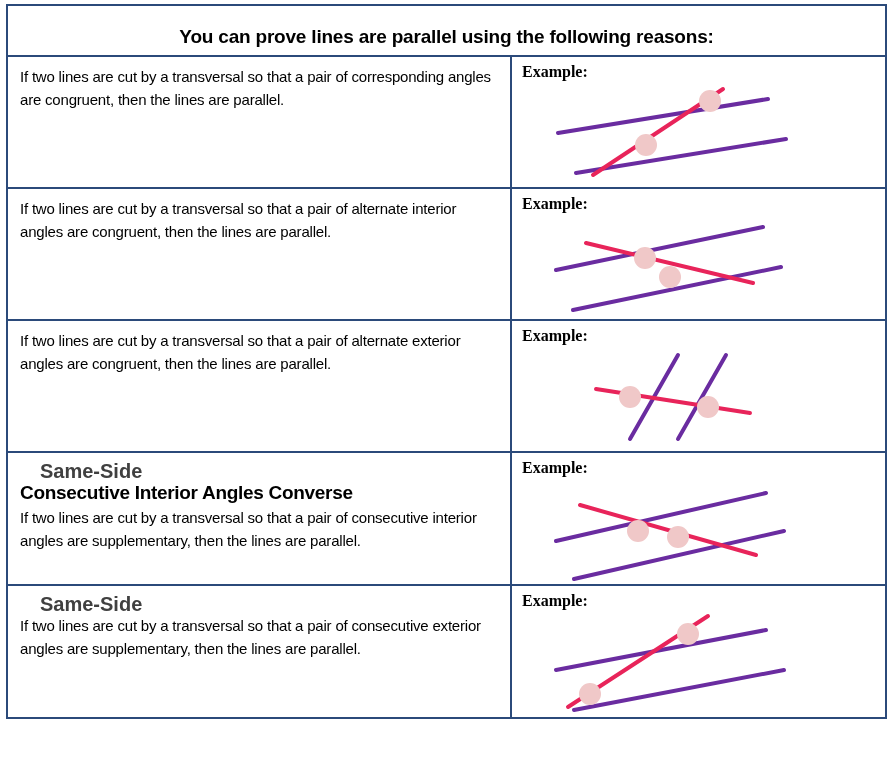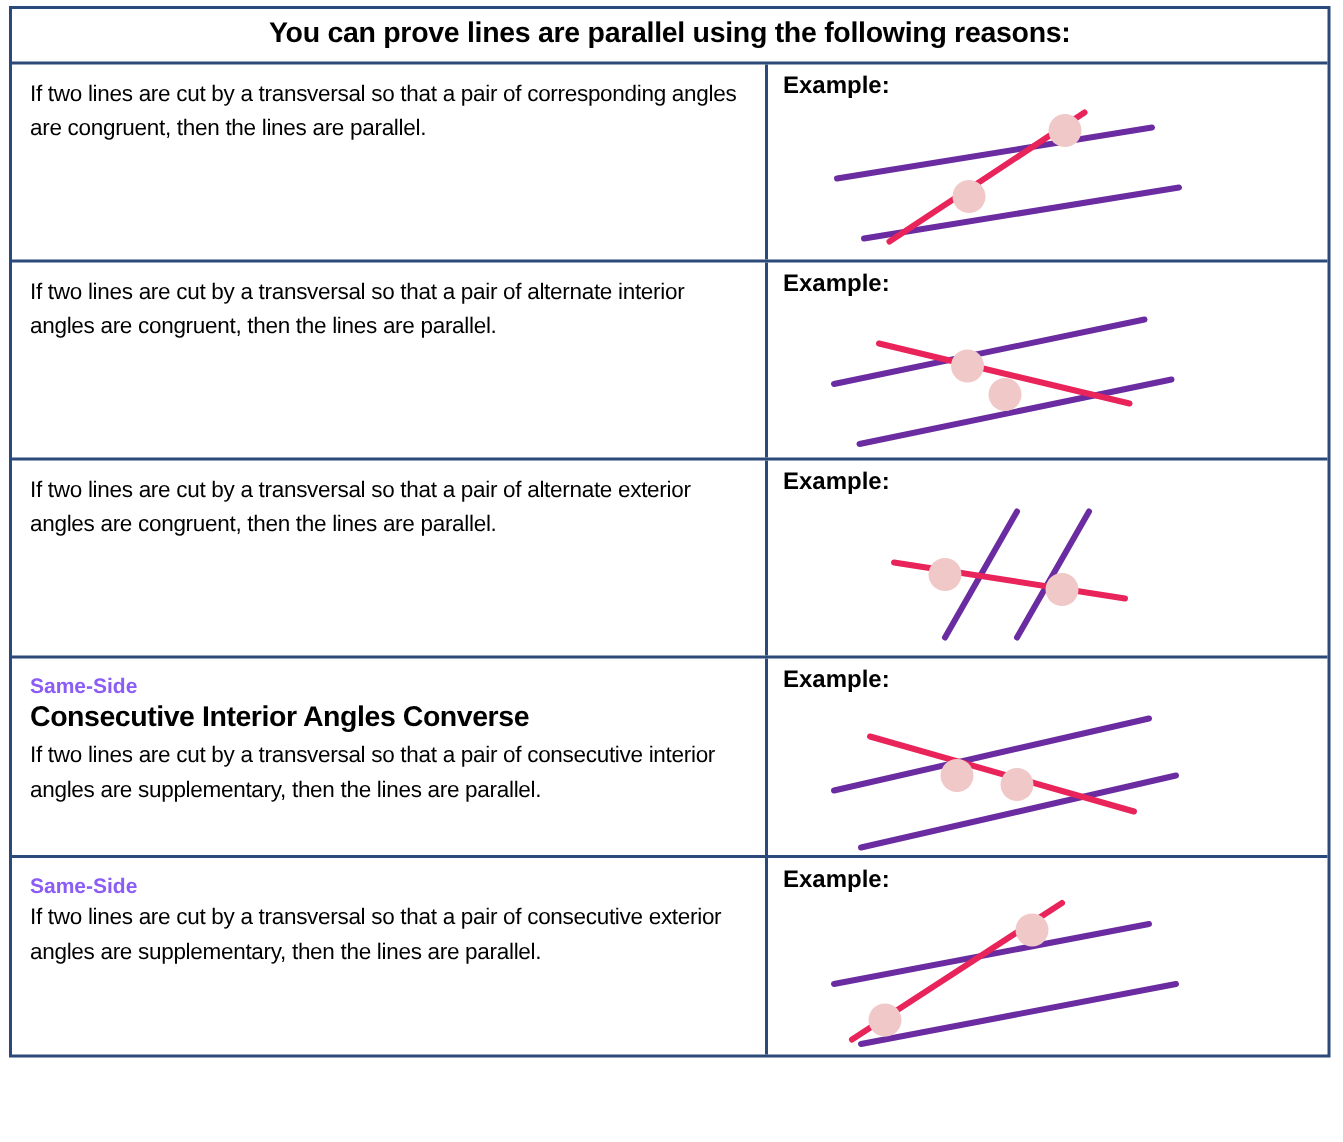--- a/index.html
+++ b/index.html
@@ -16,21 +16,21 @@
   }
   .sheet {
     width: 881px;
     margin: 4px 0 0 6px;
     border: 2px solid #2b4a7a;
     box-sizing: border-box;
   }
   .header-row {
     border-bottom: 2px solid #2b4a7a;
     text-align: center;
-    padding: 6px 0 7px 0;
+    padding: 20px 0 7px 0;
   }
   .header-title {
     font-size: 19px;
     font-weight: bold;
     letter-spacing: -0.2px;
   }
   .row {
     display: flex;
     border-bottom: 2px solid #2b4a7a;
     min-height: 130px;
@@ -42,27 +42,29 @@
     width: 504px;
     box-sizing: border-box;
     border-right: 2px solid #2b4a7a;
     padding: 8px 10px 8px 12px;
   }
   .cell-right {
     flex: 1;
     box-sizing: border-box;
     padding: 6px 0 0 8px;
     position: relative;
+    font-family: Liberation Serif, serif;
   }
   .tag-sameside {
-    color: #8b5cf6;
+    color: #404040;
     font-weight: bold;
-    font-size: 14px;
+    font-size: 20px;
     line-height: 20px;
     margin-bottom: 0px;
+    margin-left: 20px;
   }
   .rule-title {
     font-weight: bold;
     font-size: 19px;
     line-height: 23px;
     letter-spacing: -0.3px;
     margin-bottom: 2px;
   }
   .rule-body {
     font-size: 15px;

